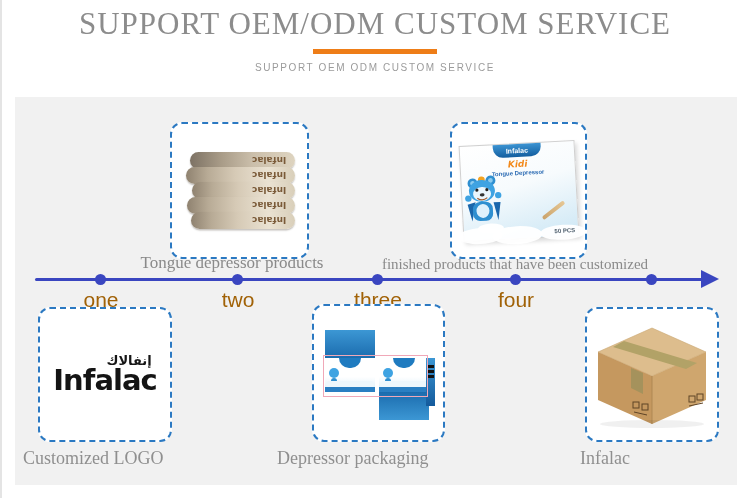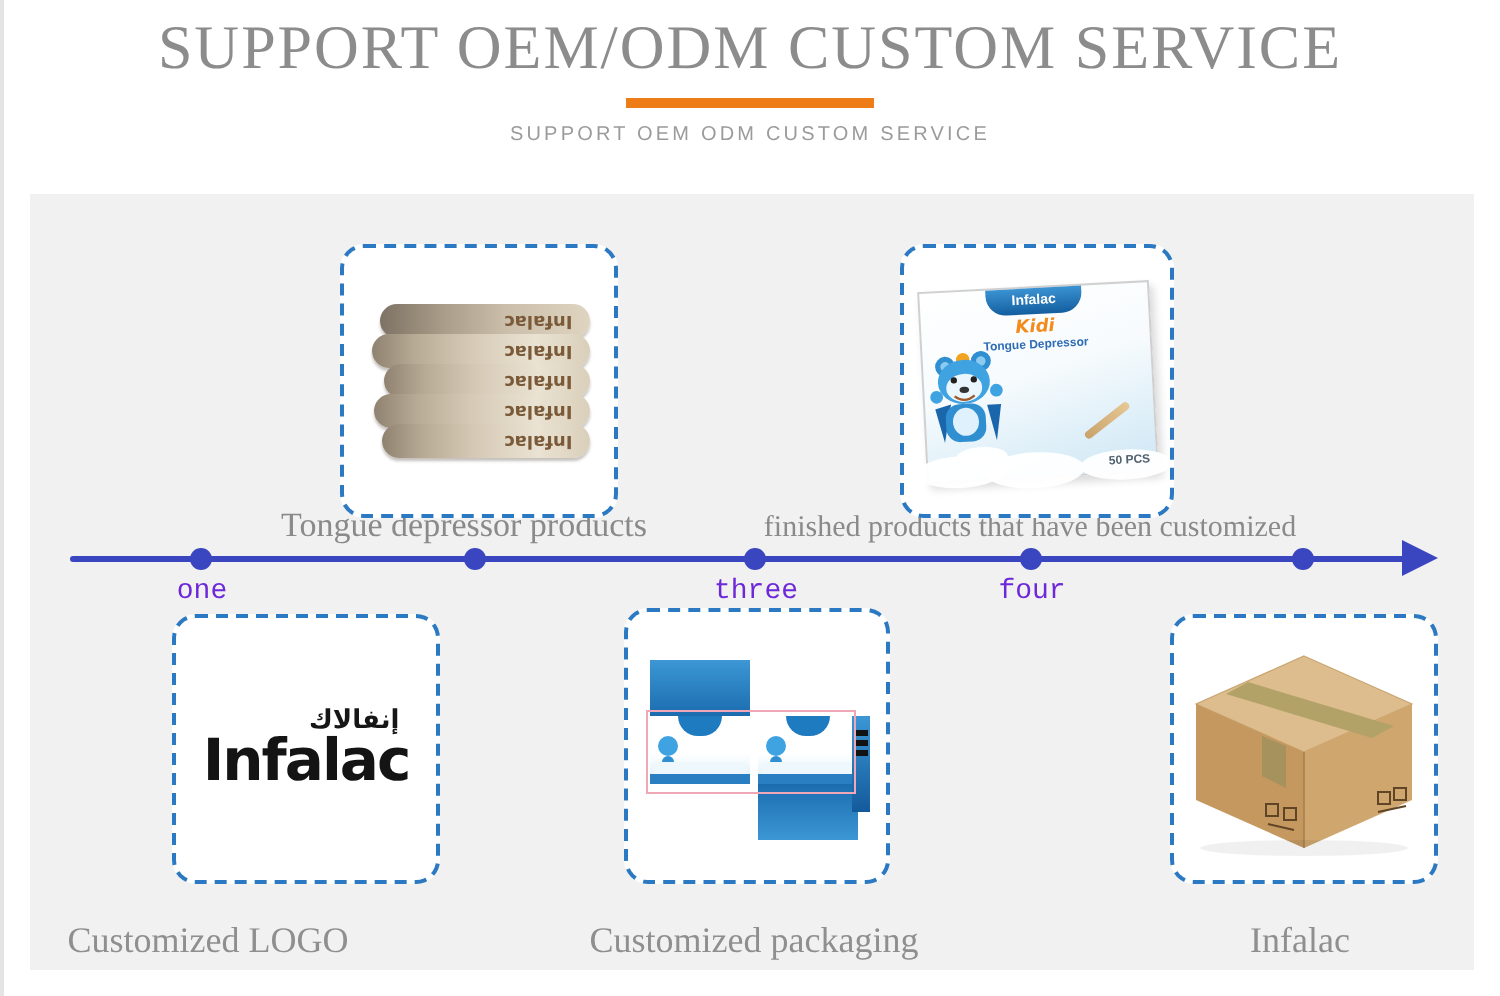--- a/index.html
+++ b/index.html
@@ -17,40 +17,40 @@
     font-size:10px;color:#9b9b9b;letter-spacing:1.6px;font-family:"Liberation Sans",sans-serif;}
 
   
   .panel{position:absolute;left:15px;top:97px;width:722px;height:388px;background:#f1f1f1;}
 
   
   .card{position:absolute;background:#ffffff;border:2px dashed #2b79c2;border-radius:12px;
     display:flex;align-items:center;justify-content:center;overflow:hidden;}
   .card-sticks{left:155px;top:25px;width:135px;height:133px;}
   .card-product{left:435px;top:25px;width:133px;height:133px;}
-  .card-logo{left:23px;top:210px;width:130px;height:131px;margin-left:48px;}
+  .card-logo{left:23px;top:210px;width:130px;height:131px;}
   .card-packaging{left:297px;top:207px;width:129px;height:134px;}
   .card-carton{left:570px;top:210px;width:130px;height:131px;}
 
   
   .tl-line{position:absolute;left:20px;top:181px;width:668px;height:3px;background:#3a46c0;border-radius:2px;}
   .tl-arrow{position:absolute;left:686px;top:173px;width:0;height:0;
     border-left:18px solid #3a46c0;border-top:9px solid transparent;border-bottom:9px solid transparent;}
   .tl-dot{position:absolute;top:177px;width:11px;height:11px;border-radius:50%;background:#3a46c0;}
   .dot1{left:80px}.dot2{left:217px}.dot3{left:357px}.dot4{left:495px}.dot5{left:631px}
   .tl-step{position:absolute;top:191px;width:100px;text-align:center;
-    font-size:14px;color:#6d28d9;font-family:Liberation Mono, monospace;}
+    font-size:21px;color:#a16207;font-family:Liberation Sans, sans-serif;}
   .step1{left:36px}.step2{left:173px}.step3{left:313px}.step4{left:451px}.step5{left:587px}
   .tl-caption{position:absolute;color:#8a8a8a;text-align:center;font-family:"Liberation Serif",serif;}
   .cap-two{left:92px;top:156px;width:250px;font-size:17px;}
   .cap-four{left:355px;top:159px;width:290px;font-size:15px;}
 
   
-  .card-caption{position:absolute;top:351px;text-align:center;font-size:18px;color:#8f8f8f;
-    font-family:"Liberation Serif",serif;margin-top:12px;}
+  .card-caption{position:absolute;top:351px;text-align:left;font-size:18px;color:#8f8f8f;
+    font-family:"Liberation Serif",serif;}
   .cap-logo{left:8px;width:162px;}
   .cap-pack{left:262px;width:200px;}
   .cap-carton{left:565px;width:140px;}
 
   
   .sticks{width:110px;display:flex;flex-direction:column;}
   .stick{position:relative;height:17px;border-radius:9px;margin-top:-2px;
     background:linear-gradient(90deg,#8f8270 0%,#b8ab96 20%,#d6cab6 45%,#eae2d2 75%,#d9cfba 100%);
     box-shadow:0 1.5px 1.5px rgba(60,50,35,.3);}
   .stick:nth-child(1){margin-left:5px;margin-top:0;background:linear-gradient(90deg,#7d7264,#a99c88 30%,#cbbfab 60%,#ded4c0);}
@@ -129,20 +129,21 @@
   <div class="tl-caption cap-four">finished products that have been customized</div>
 
   <div class="tl-line"></div>
   <div class="tl-arrow"></div>
   <div class="tl-dot dot1"></div>
   <div class="tl-dot dot2"></div>
   <div class="tl-dot dot3"></div>
   <div class="tl-dot dot4"></div>
   <div class="tl-dot dot5"></div>
   <div class="tl-step step1">one</div>
+  <div class="tl-step step2">two</div>
   <div class="tl-step step4">four</div>
   <div class="tl-step step3">three</div>
 
   <div class="card card-sticks">
     <div class="sticks">
       <div class="stick">
           <span>Infalac</span>
         </div>
       <div class="stick">
           <span>Infalac</span>
@@ -238,16 +239,16 @@
         <line x1="41" y1="90" x2="54" y2="93"></line>
         <rect x="96" y="74" width="6" height="6"></rect>
           <rect x="104" y="72" width="6" height="6"></rect>
         <line x1="96" y1="84" x2="110" y2="81"></line>
       </g>
       <ellipse cx="59" cy="102" rx="52" ry="4" fill="#000" opacity="0.06"></ellipse>
     </svg>
   </div>
 
   <div class="card-caption cap-logo">Customized LOGO</div>
-  <div class="card-caption cap-pack">Customized packaging</div>
+  <div class="card-caption cap-pack">Depressor packaging</div>
   <div class="card-caption cap-carton">Infalac</div>
 
 </div>
 
 </body></html>

